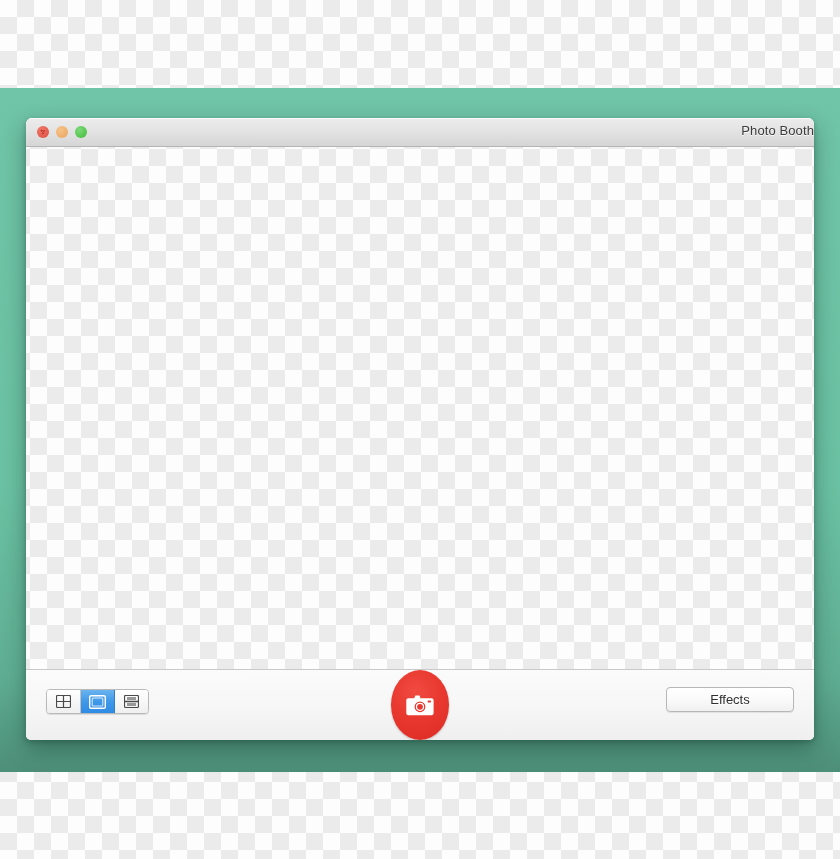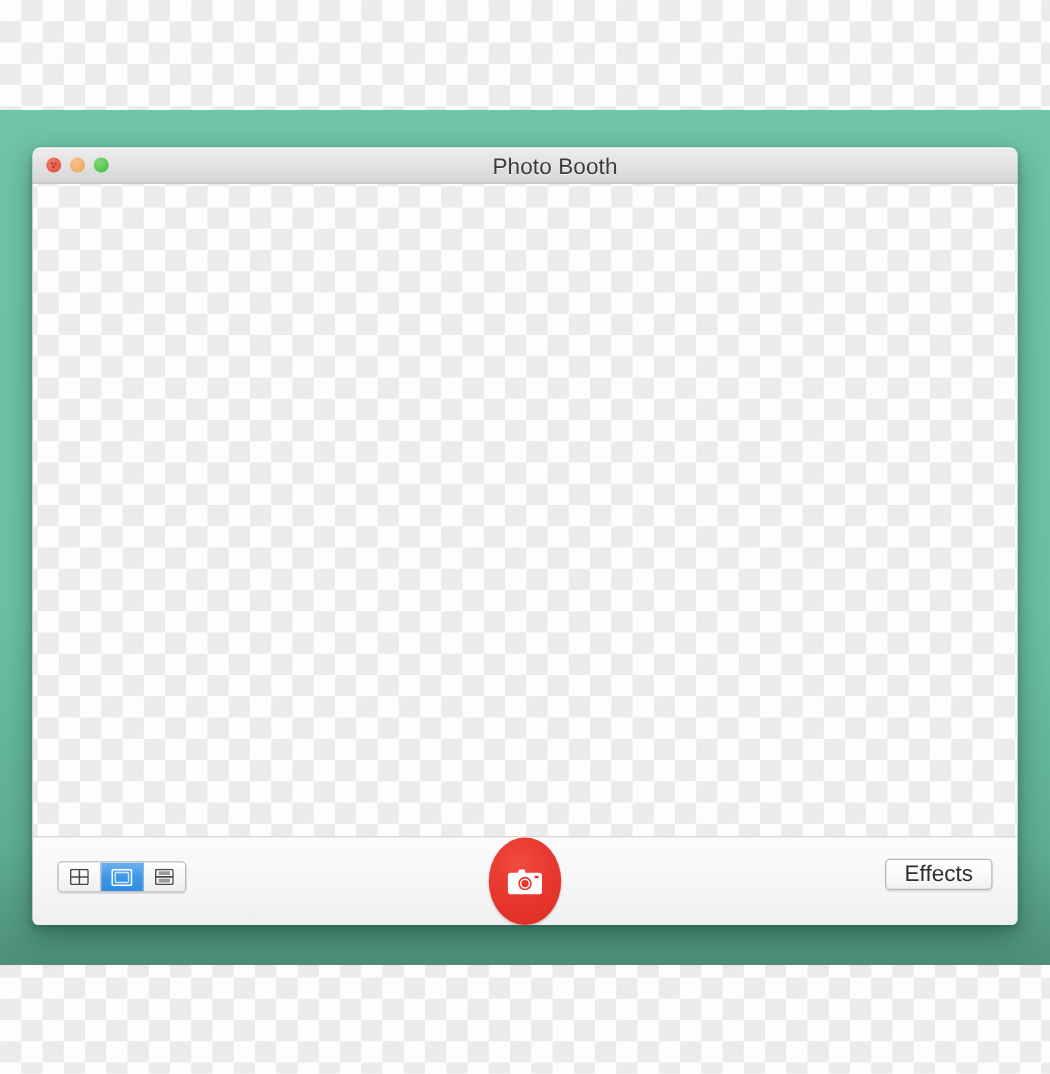--- a/index.html
+++ b/index.html
@@ -89,22 +89,22 @@
     border-radius: 50%;
     background:
       radial-gradient(circle at 25% 25%, rgba(160,20,10,.55) 0 1px, transparent 1.4px),
       radial-gradient(circle at 70% 35%, rgba(160,20,10,.45) 0 1px, transparent 1.4px),
       radial-gradient(circle at 45% 72%, rgba(160,20,10,.45) 0 1px, transparent 1.4px);
   }
   #window-title {
     position: absolute;
     left: 0; right: 0;
     top: 5px;
-    text-align: center;
-    font-size: 18px;
+    text-align: right;
+    font-size: 13px;
     color: #3b3b3b;
     letter-spacing: .1px;
     text-shadow: 0 1px 0 rgba(255,255,255,.85);
     font-family: "Liberation Sans", sans-serif;
     margin-left: 48px;
   }
 
   
   #preview-area {
     height: 522px;
@@ -167,30 +167,30 @@
     justify-content: center;
     box-shadow: 0 1px 2px rgba(0,0,0,.22);
   }
   #shutter-button svg { display: block; }
 
   
   #effects-button {
     position: absolute;
     right: 20px;
     top: 17px;
-    width: 86px;
+    width: 128px;
     height: 25px;
     border: 1px solid #b7b7b7;
     border-radius: 4px;
     background: linear-gradient(180deg, #ffffff 0%, #fafafa 50%, #f0f0f0 100%);
     box-shadow: 0 1px 1px rgba(0,0,0,.09);
     display: flex;
     align-items: center;
     justify-content: center;
-    font-size: 18px;
+    font-size: 13px;
     color: #2f2f2f;
     text-shadow: 0 1px 0 rgba(255,255,255,.9);
     box-sizing: border-box;
   }
 </style>
 </head>
 <body>
 
 <div id="canvas">
 

